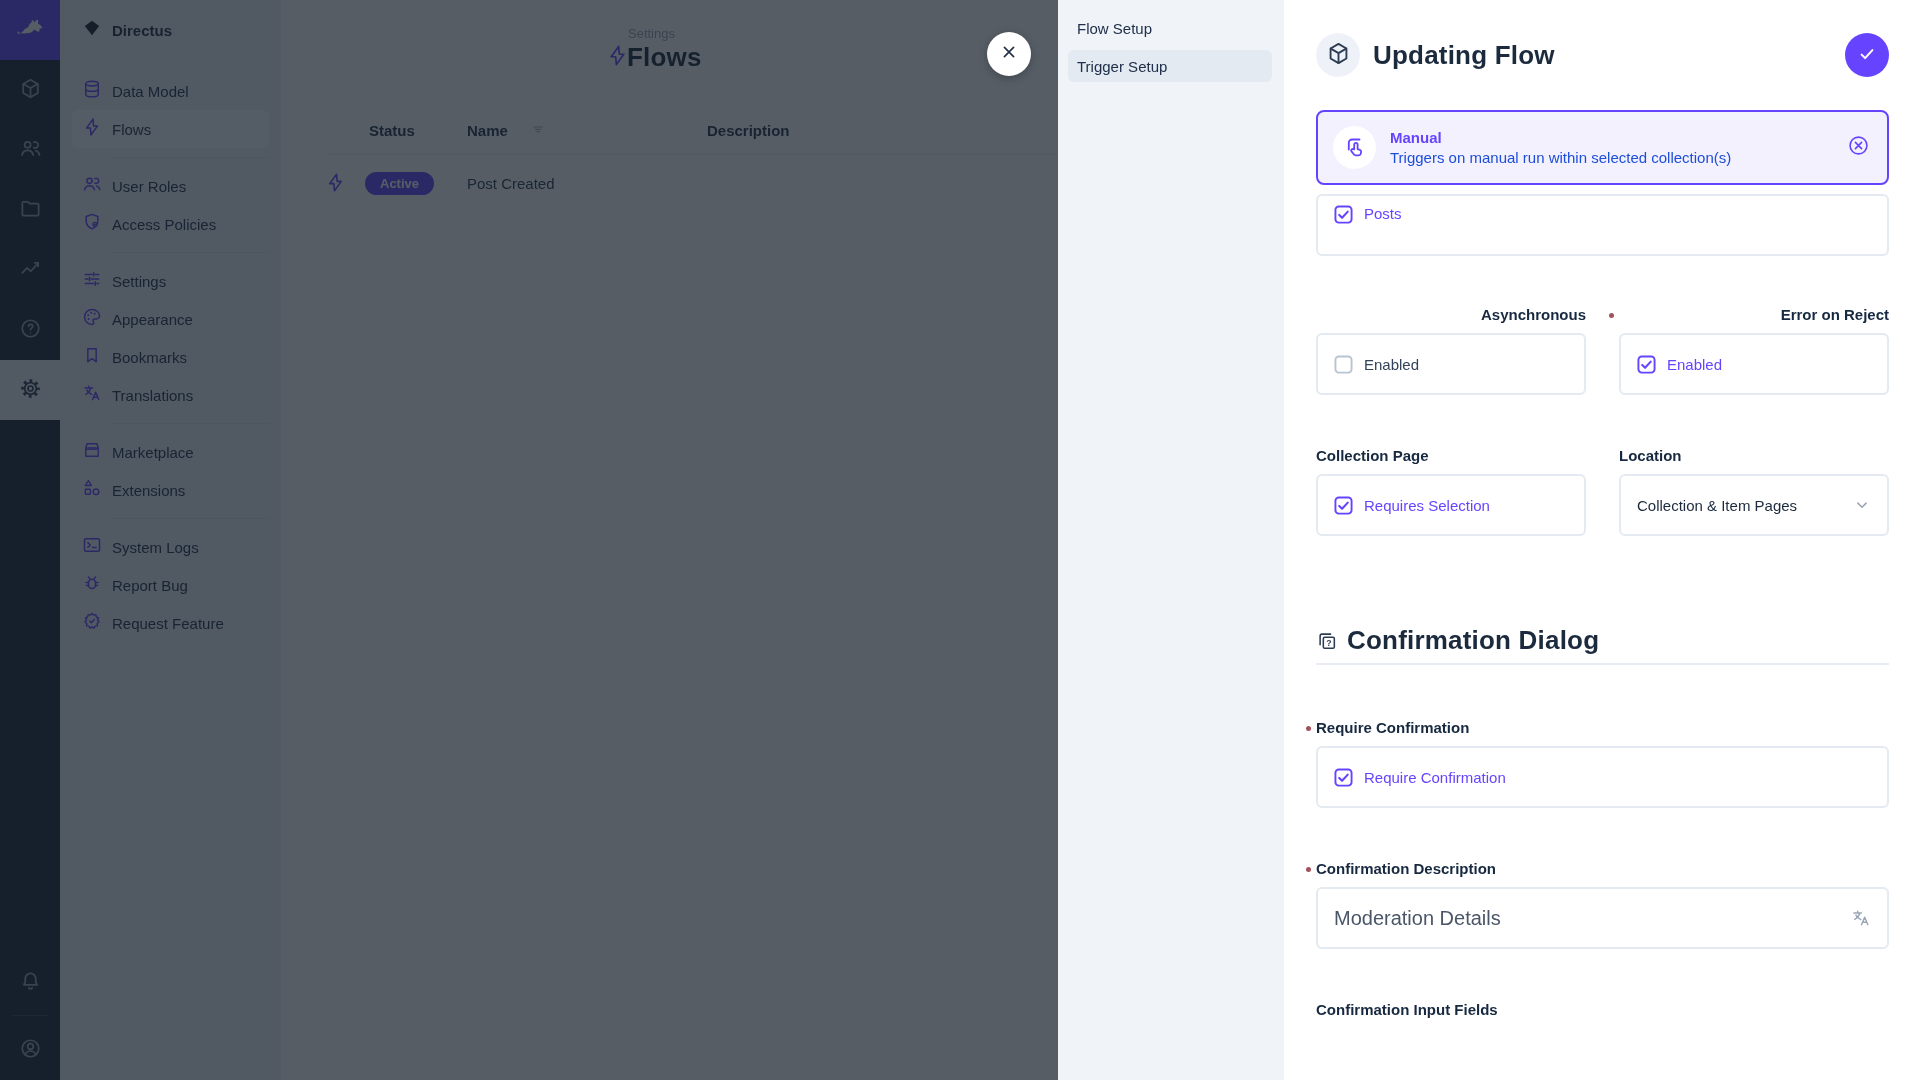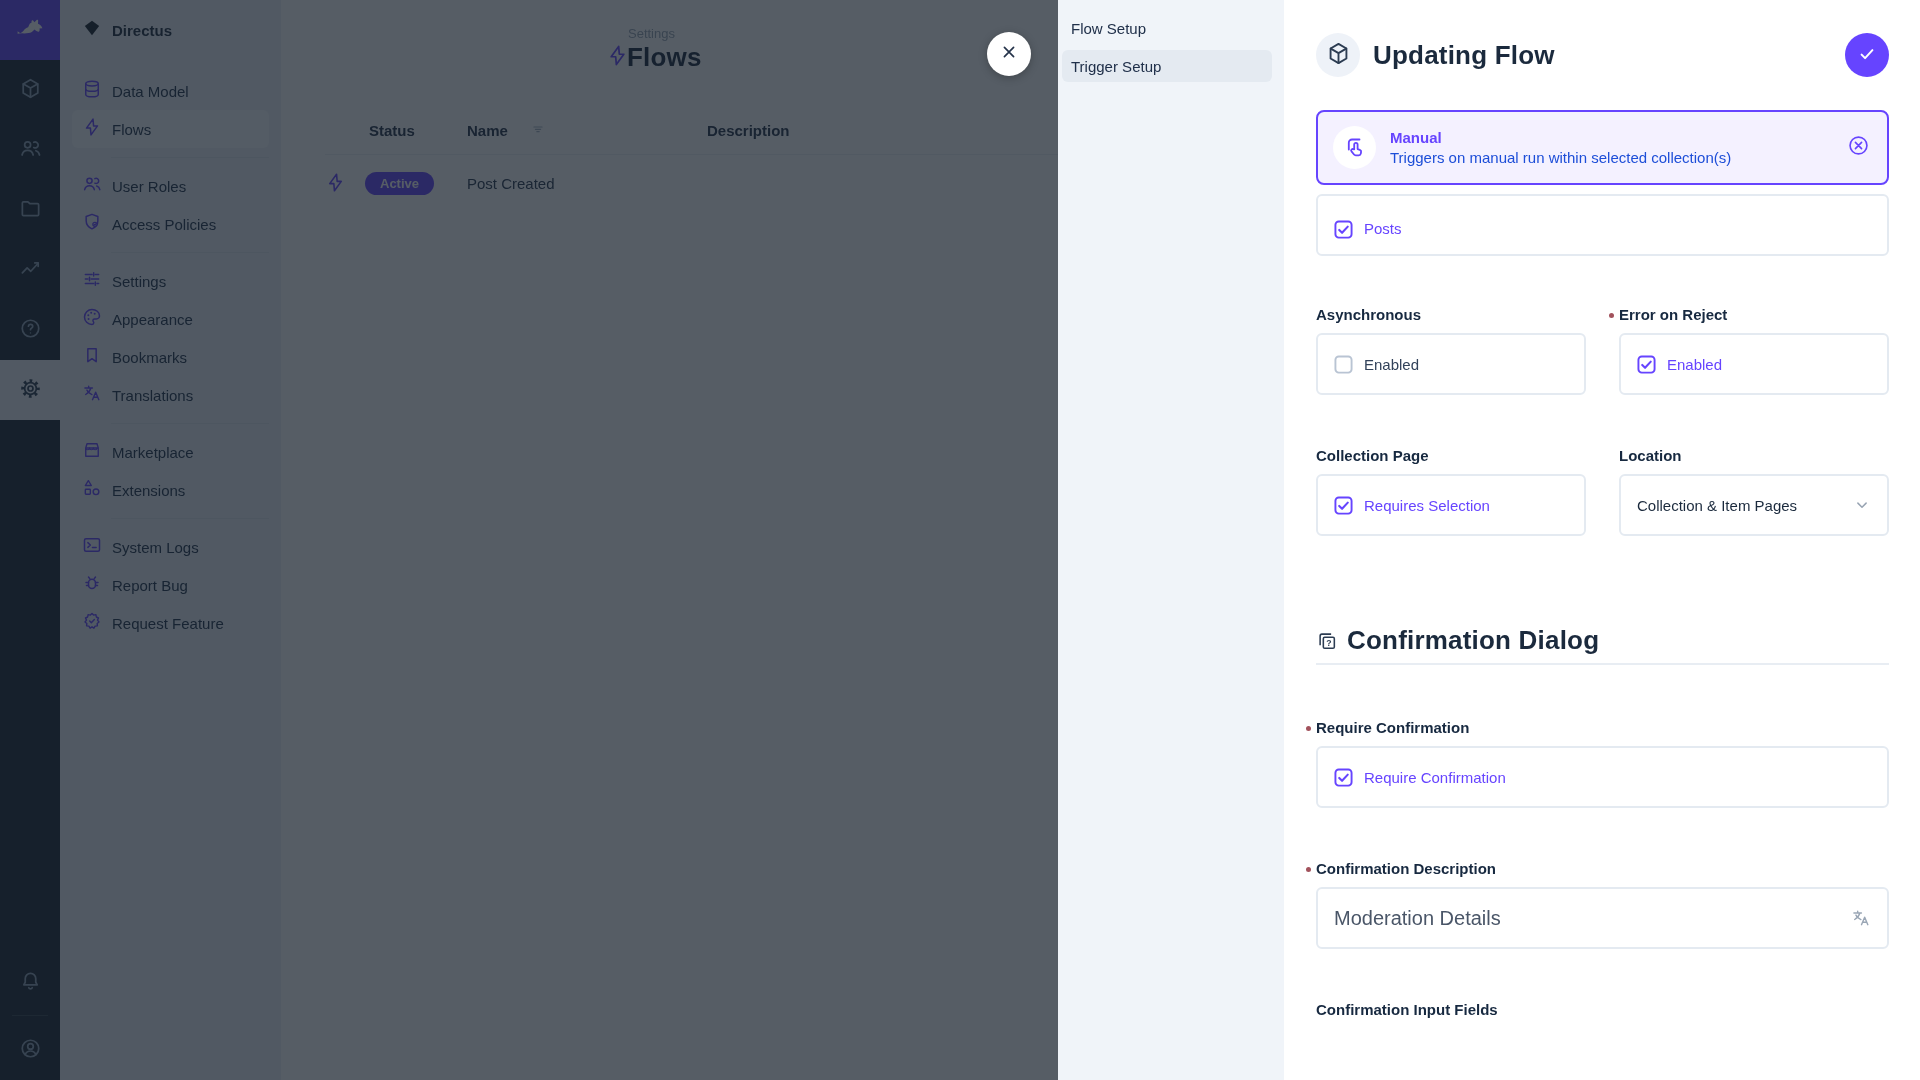--- a/index.html
+++ b/index.html
@@ -51,21 +51,21 @@
   .overlay { position:absolute; left:0; top:0; width:1058px; height:1080px; background:rgba(21,31,41,.72); z-index:10; }
 
   
   .close-btn { position:absolute; left:987px; top:32px; width:44px; height:44px; border-radius:50%;
     background:#fff; display:flex; align-items:center; justify-content:center; z-index:30; cursor:pointer;
     box-shadow:0 2px 8px rgba(0,0,0,.25); color:#25334a; }
   .close-btn svg { width:20px; height:20px; }
 
   
   .drawer { position:absolute; left:1058px; top:0; width:862px; height:1080px; display:flex; z-index:20; }
-  .drawer-nav { width:226px; background:#f0f4f9; padding:12px 12px 0 4px; }
+  .drawer-nav { width:226px; background:#f0f4f9; padding:12px 12px 0 10px; }
   .dnav-item { height:32px; margin-bottom:6px; display:flex; align-items:center; padding-left:9px;
     border-radius:6px; font-size:15px; color:#20304a; cursor:pointer; }
   .dnav-item.active { background:#e4eaf1; }
   .drawer-main { flex:1; background:#fff; overflow:hidden; }
   .d-header { height:110px; display:flex; align-items:center; padding:0 31px 0 32px; }
   .d-chip { width:44px; height:44px; border-radius:50%; background:#eef2f8; display:flex; align-items:center; justify-content:center; color:#2c3c52; }
   .d-chip svg { width:25px; height:25px; }
   .d-title { margin-left:13px; flex:1; font-size:26px; font-weight:700; color:#1b2a3d; letter-spacing:.2px; }
   .save-btn { width:44px; height:44px; border-radius:50%; background:#6644ff; color:#fff;
     display:flex; align-items:center; justify-content:center; cursor:pointer; border:none; }
@@ -79,21 +79,21 @@
   .tc-text { margin-left:14px; }
   .tc-title { font-size:15px; font-weight:700; color:#6644ff; }
   .tc-sub { font-size:15px; color:#1d4ed8; margin-top:3px; }
   .tc-cancel { margin-left:auto; color:#6644ff; display:flex; cursor:pointer; }
   .tc-cancel svg { width:23px; height:23px; }
 
   .field-label { position:relative; font-size:15px; font-weight:700; color:#172940; line-height:22px; }
   .field-label.req::before { content:""; position:absolute; left:-10px; top:9px; width:5px; height:5px; border-radius:50%; background:#a2525c; }
 
   .box { height:62px; border:2px solid #e4eaf1; border-radius:6px; display:flex; align-items:center; padding:0 16px; background:#fff; }
-  .box.tall { align-items:flex-start; padding-top:24px; }
+  .box.tall { align-items:flex-start; padding-top:9px; }
   .cb { display:inline-flex; cursor:pointer; }
   .cb svg { width:19px; height:19px; }
   .cb rect { fill:#fff; stroke:#b9c4d3; stroke-width:2; }
   .cb.checked rect { stroke:#6644ff; }
   .cb path { stroke:#6644ff; stroke-width:2.2; fill:none; stroke-linecap:round; stroke-linejoin:round; display:none; }
   .cb.checked path { display:block; }
   .cb-label { font-size:15px; margin-left:11px; color:#32425a; }
   .cb-label.on { color:#6644ff; }
 
   .two-col { display:grid; grid-template-columns:270px 270px; column-gap:33px; }
@@ -373,21 +373,21 @@
         <div class="box tall" style="margin-top:9px;">
           <span class="cb checked">
             <svg viewBox="0 0 20 20">
                 <rect x="1.5" y="1.5" width="17" height="17" rx="3.5"></rect>
                 <path d="M5.5 10.5l3 3 6-6.5"></path>
               </svg>
           </span>
           <span class="cb-label on">Posts</span>
         </div>
 
-        <div class="two-col" style="margin-top:48px;">
+        <div class="two-col" style="margin-top:48px;text-align:right;">
           <div>
             <div class="field-label">Asynchronous</div>
             <div class="box" style="margin-top:7px;">
               <span class="cb">
                 <svg viewBox="0 0 20 20">
                     <rect x="1.5" y="1.5" width="17" height="17" rx="3.5"></rect>
                     <path d="M5.5 10.5l3 3 6-6.5"></path>
                   </svg>
               </span>
               <span class="cb-label">Enabled</span>

